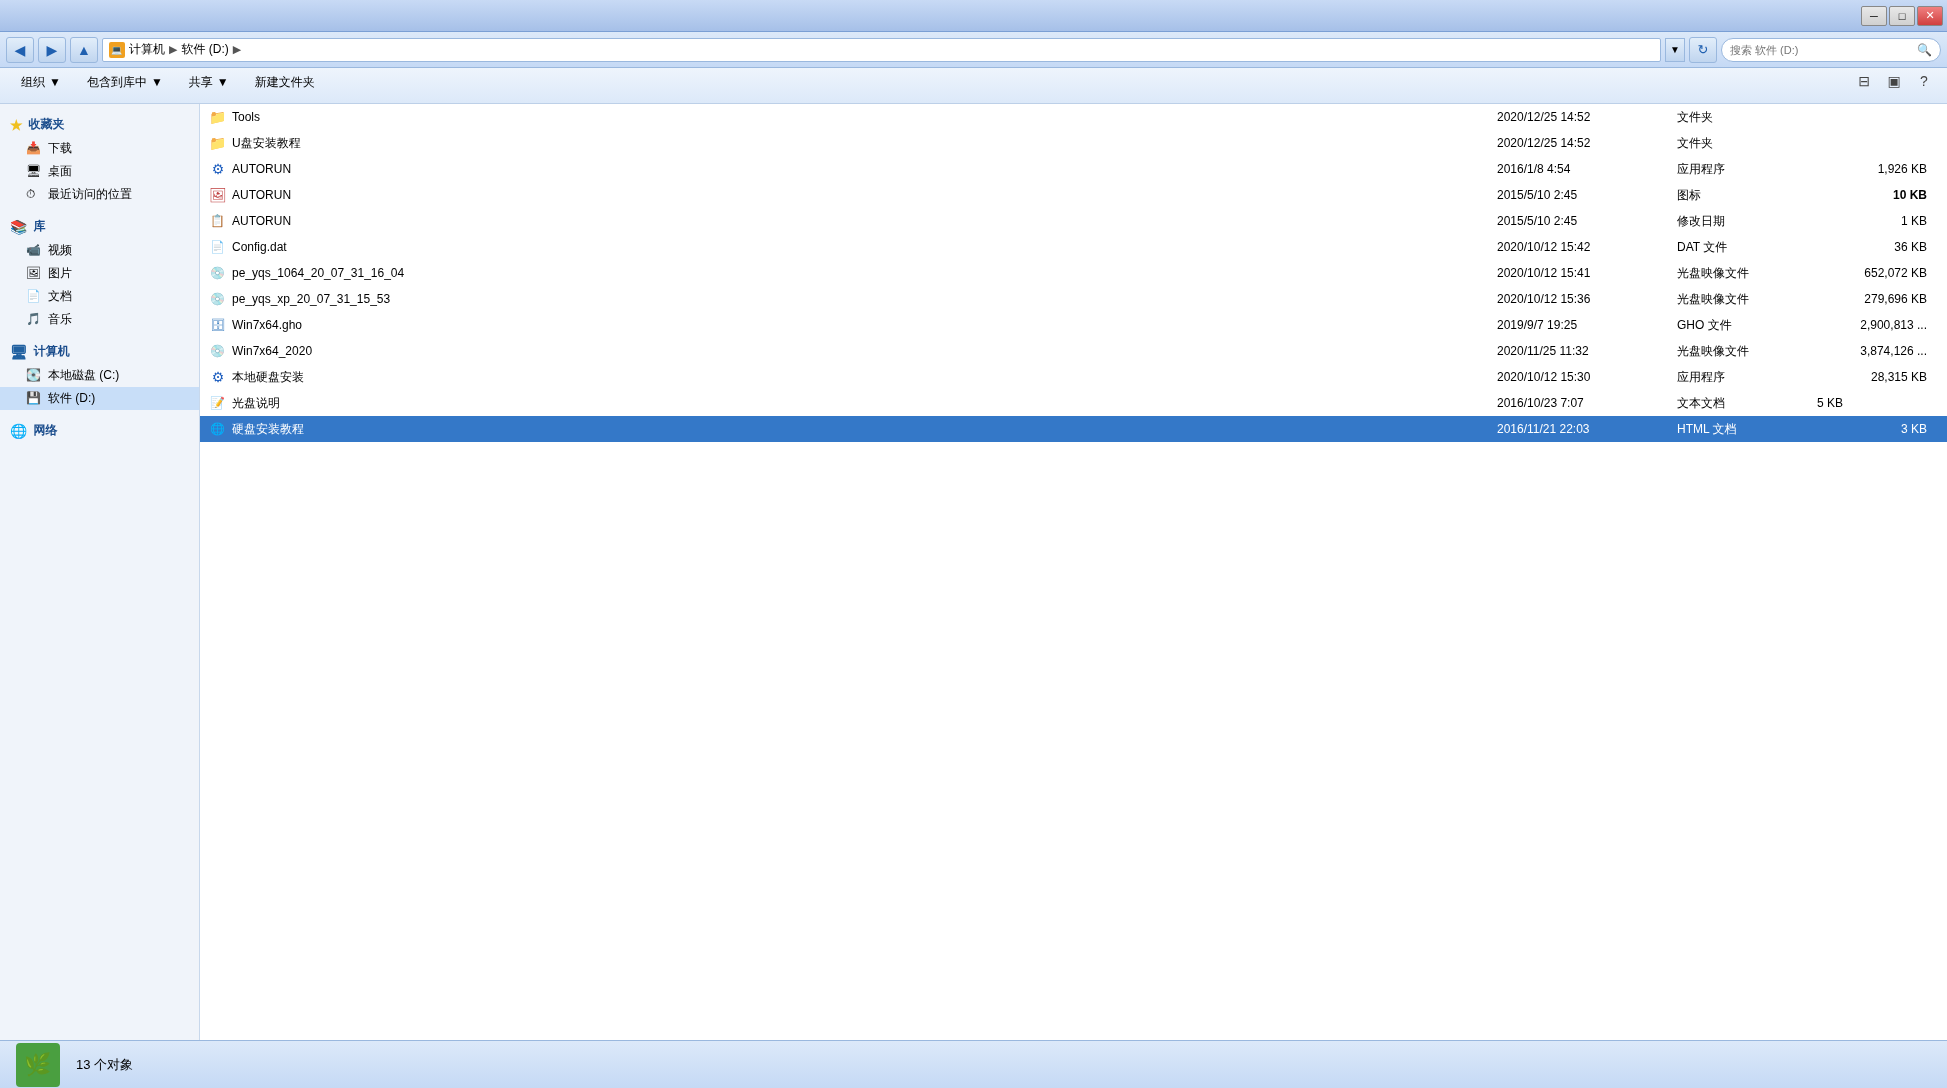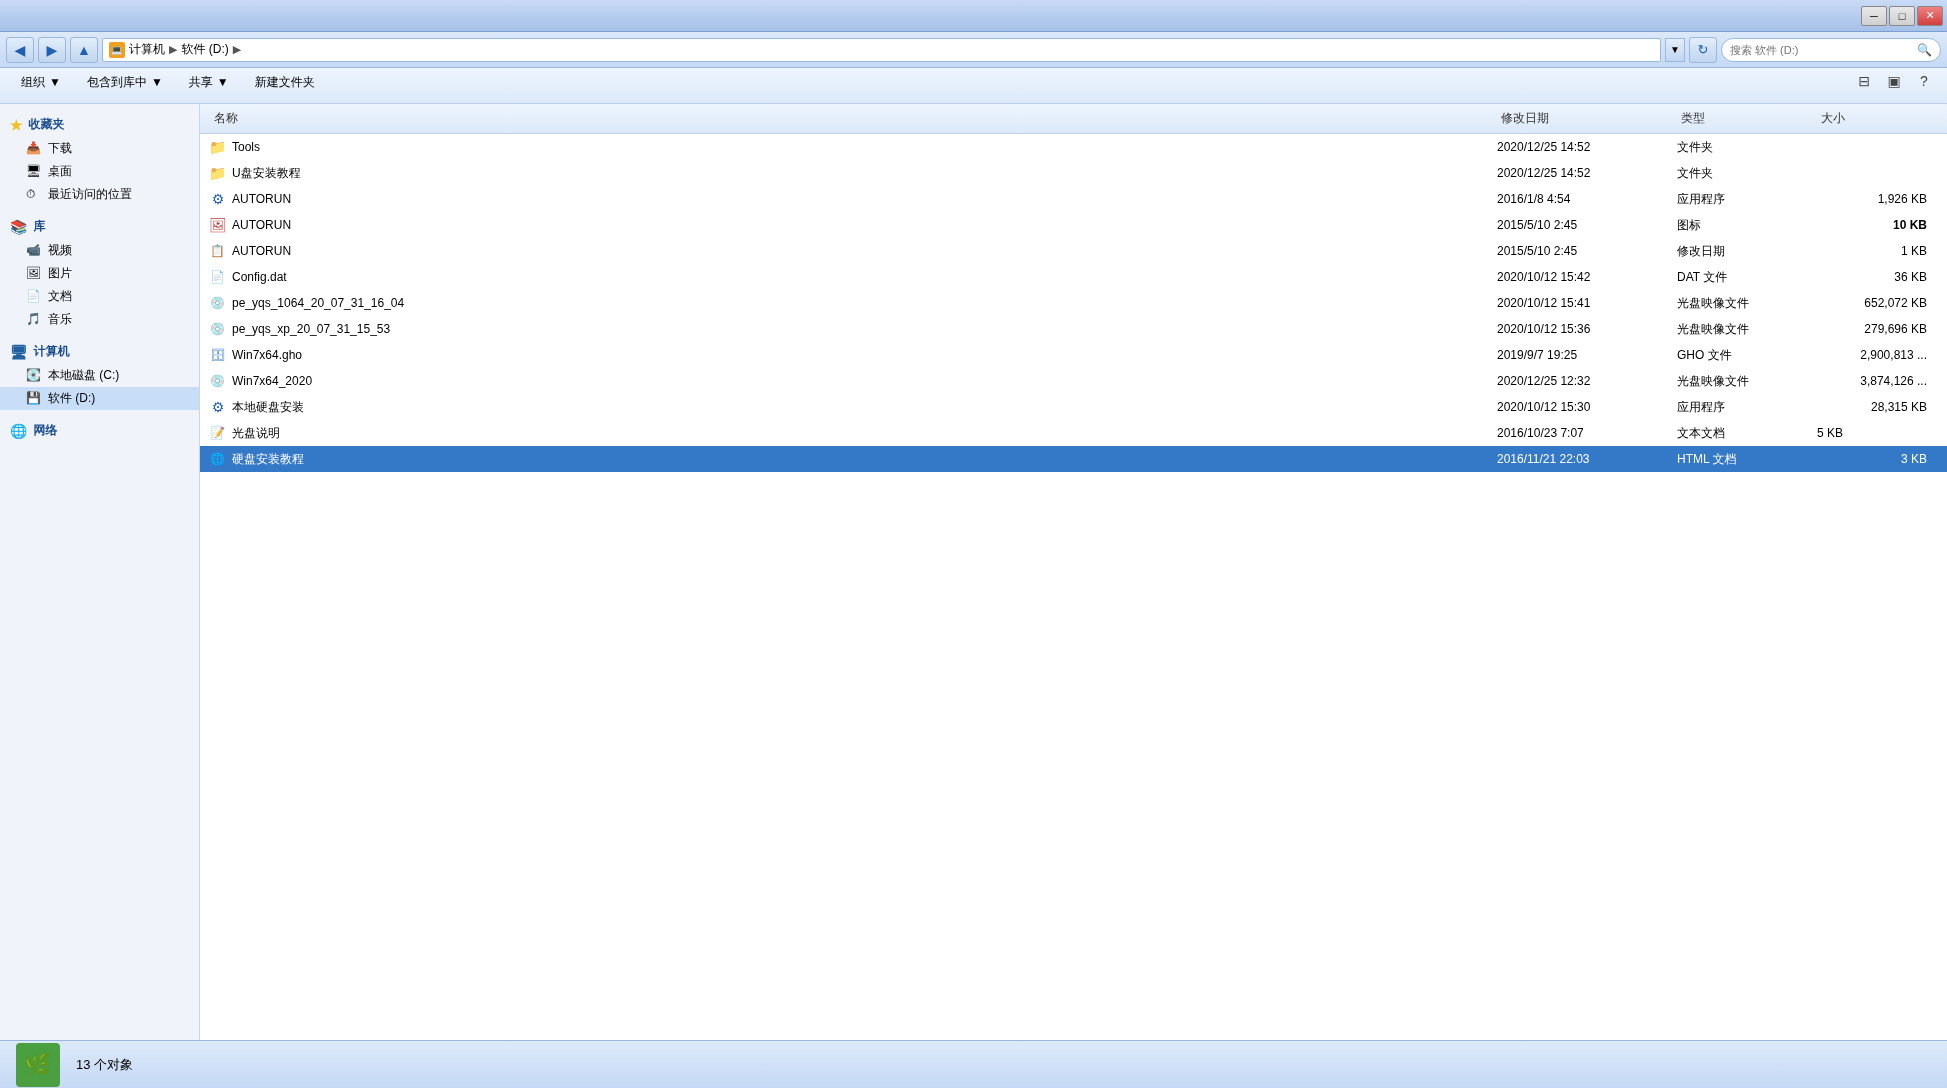--- a/index.html
+++ b/index.html
@@ -446,26 +446,20 @@
     <div class="sidebar-section">
       <div class="sidebar-header">
         <span class="net-icon">🌐</span>
         <span>网络</span>
       </div>
     </div>
   </div>
 
   <div class="content">
 
-    <div class="col-headers">
-      <div class="col-header">名称</div>
-      <div class="col-header">修改日期</div>
-      <div class="col-header">类型</div>
-      <div class="col-header">大小</div>
-    </div>
 
     <div class="file-list" id="file-list">
     <div class="file-row">
     <div class="file-name-cell">
       <span class="file-icon icon-folder">📁</span>
       <span>Tools</span>
     </div>
     <span>2020/12/25 14:52</span>
     <span>文件夹</span>
     <span style="text-align:right; padding-right: 10px;"></span>
@@ -540,21 +534,21 @@
     </div>
     <span>2019/9/7 19:25</span>
     <span>GHO 文件</span>
     <span style="text-align:right; padding-right: 10px;">2,900,813 ...</span>
   </div>
         <div class="file-row">
     <div class="file-name-cell">
       <span class="file-icon icon-iso">💿</span>
       <span>Win7x64_2020</span>
     </div>
-    <span>2020/12/25 12:32</span>
+    <span>2020/11/25 11:32</span>
     <span>光盘映像文件</span>
     <span style="text-align:right; padding-right: 10px;">3,874,126 ...</span>
   </div>
         <div class="file-row">
     <div class="file-name-cell">
       <span class="file-icon icon-app">⚙</span>
       <span>本地硬盘安装</span>
     </div>
     <span>2020/10/12 15:30</span>
     <span>应用程序</span>

